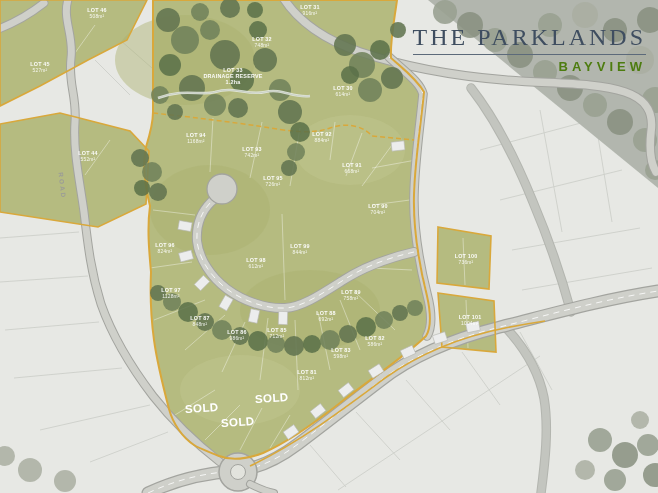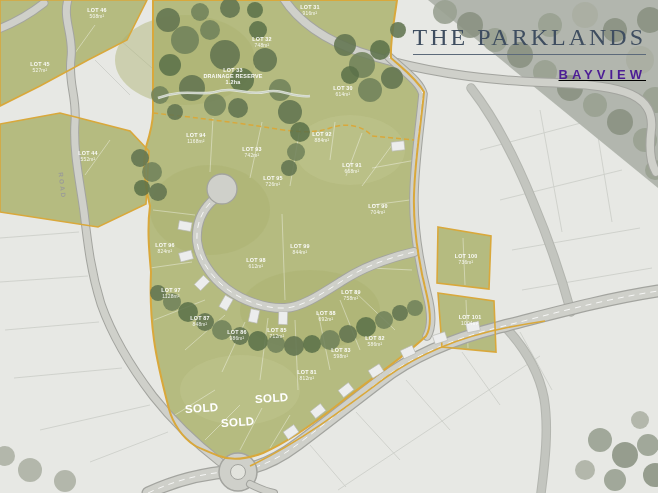--- a/index.html
+++ b/index.html
@@ -34,26 +34,26 @@
   
   .lot-label{font-family:"Liberation Sans",sans-serif;font-size:5.4px;font-weight:600;
              fill:#ffffff;fill-opacity:.95;text-anchor:middle;letter-spacing:.2px;}
   .lot-label .area{font-size:4.9px;font-weight:400;fill-opacity:.88;}
   .sold-label{font-family:"Liberation Sans",sans-serif;font-size:11.5px;font-weight:800;
               fill:#ffffff;text-anchor:middle;letter-spacing:.4px;}
   .road-name{font-family:"Liberation Sans",sans-serif;font-size:6.5px;font-weight:700;
              fill:#9b9c97;text-anchor:middle;letter-spacing:2px;}
 
   
-  .brand{position:absolute;top:24px;right:12px;text-align:right;z-index:5;text-decoration:underline;}
+  .brand{position:absolute;top:24px;right:12px;text-align:right;z-index:5;}
   .brand-title{display:inline-block;font-family:"Liberation Serif",serif;font-weight:400;
                font-size:24px;letter-spacing:3px;color:#3f4e60;white-space:nowrap;
                border-bottom:1.5px solid #5c6a7a;padding-bottom:3px;}
-  .brand-sub{margin-top:12px;font-family:"Liberation Sans",sans-serif;font-weight:700;
-             font-size:13px;letter-spacing:4px;color:#4c1d95;}
+  .brand-sub{margin-top:4px;font-family:"Liberation Sans",sans-serif;font-weight:700;
+             font-size:13px;letter-spacing:4px;color:#4d7c0f;}
 </style>
 </head>
 <body>
 
 <div class="stage">
 
   <svg viewBox="0 0 658 493" xmlns="http://www.w3.org/2000/svg">
 
     <rect x="0" y="0" width="658" height="493" fill="#e7e8e4"></rect>
 

